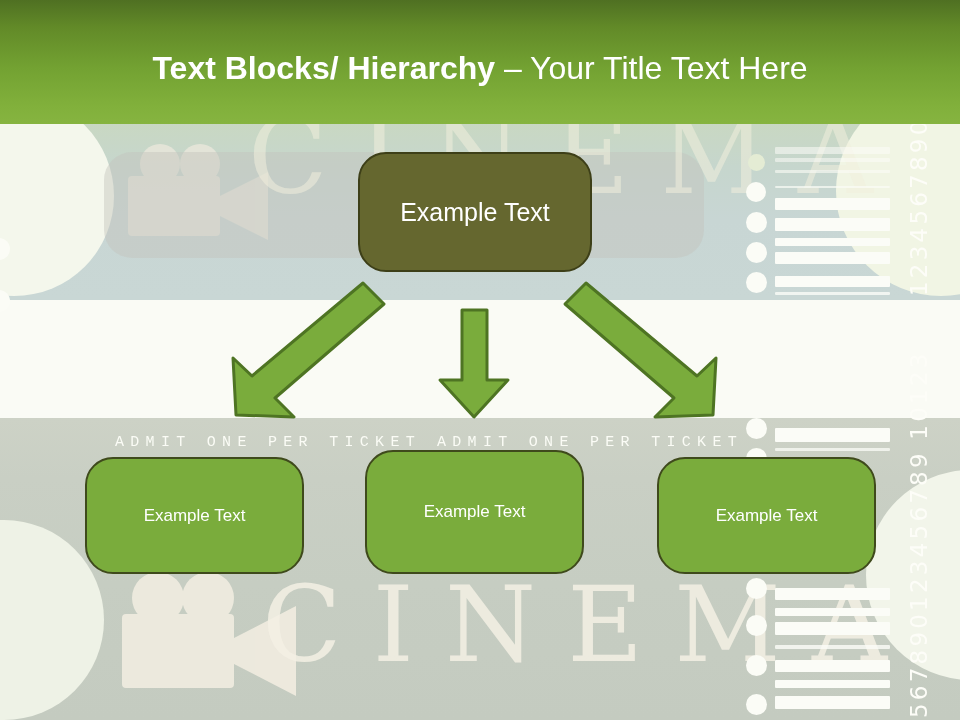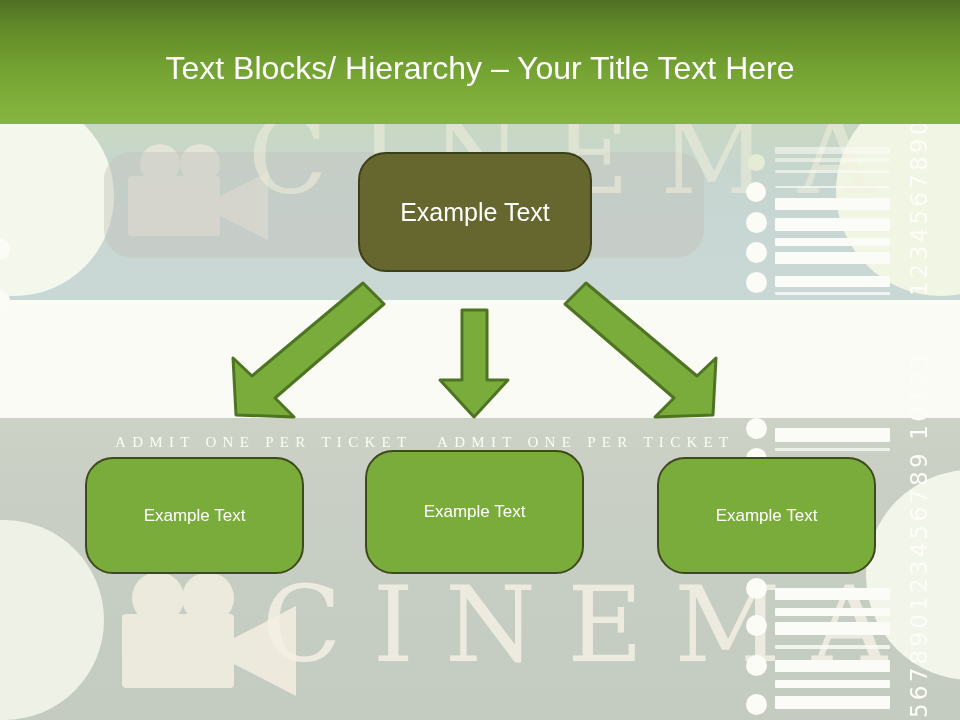--- a/index.html
+++ b/index.html
@@ -113,21 +113,21 @@
     color: #fdfdf8;
     white-space: nowrap;
     transform-origin: left top;
     transform: rotate(-90deg);
     user-select: none;
   }
 
   
   .admit {
     position: absolute;
-    font-family: Liberation Serif, serif;
+    font-family: Liberation Mono, monospace;
     font-size: 15px;
     letter-spacing: 0.42em;
     color: #fbfcf6;
     white-space: nowrap;
     user-select: none;
   }
 
   
   .header {
     position: absolute;
@@ -144,21 +144,21 @@
     position: absolute;
     left: 0; top: 52px;
     width: 960px;
     text-align: center;
     font-size: 32px;
     color: #ffffff;
     line-height: 1.05;
     white-space: nowrap;
     user-select: none;
   }
-  .header-title .strong { font-weight: normal; }
+  .header-title .strong { font-weight: bold; }
   .header-title .light  { font-weight: normal; }
 
   
   .node {
     position: absolute;
     box-sizing: border-box;
     display: flex;
     align-items: center;
     justify-content: center;
     color: #ffffff;

